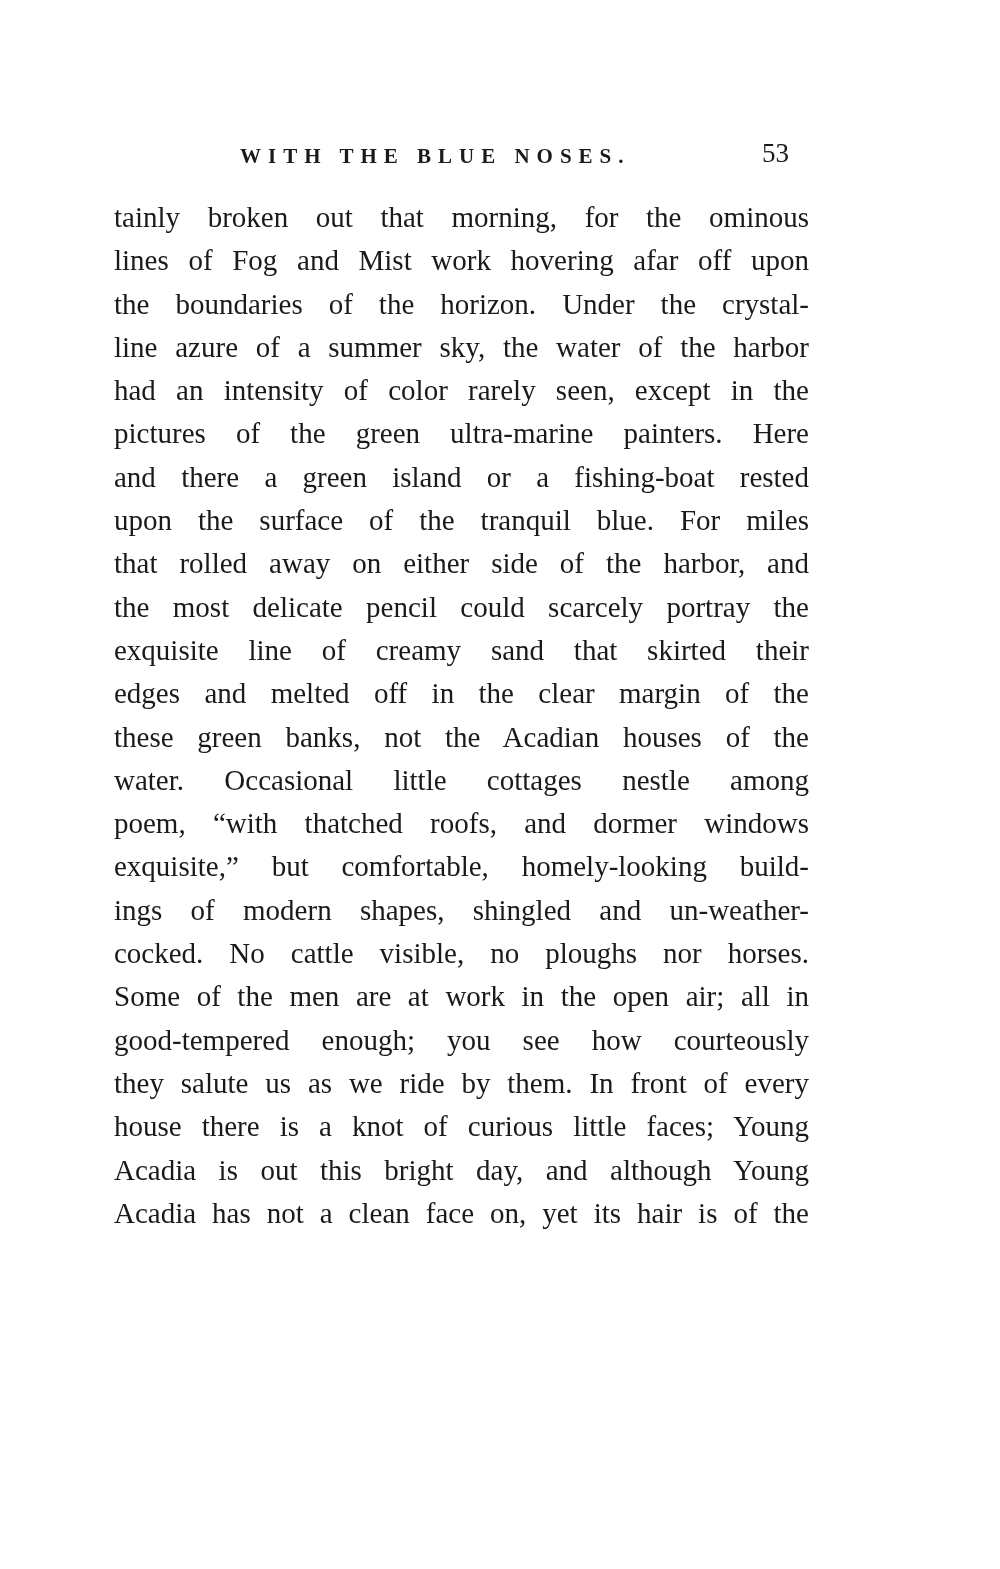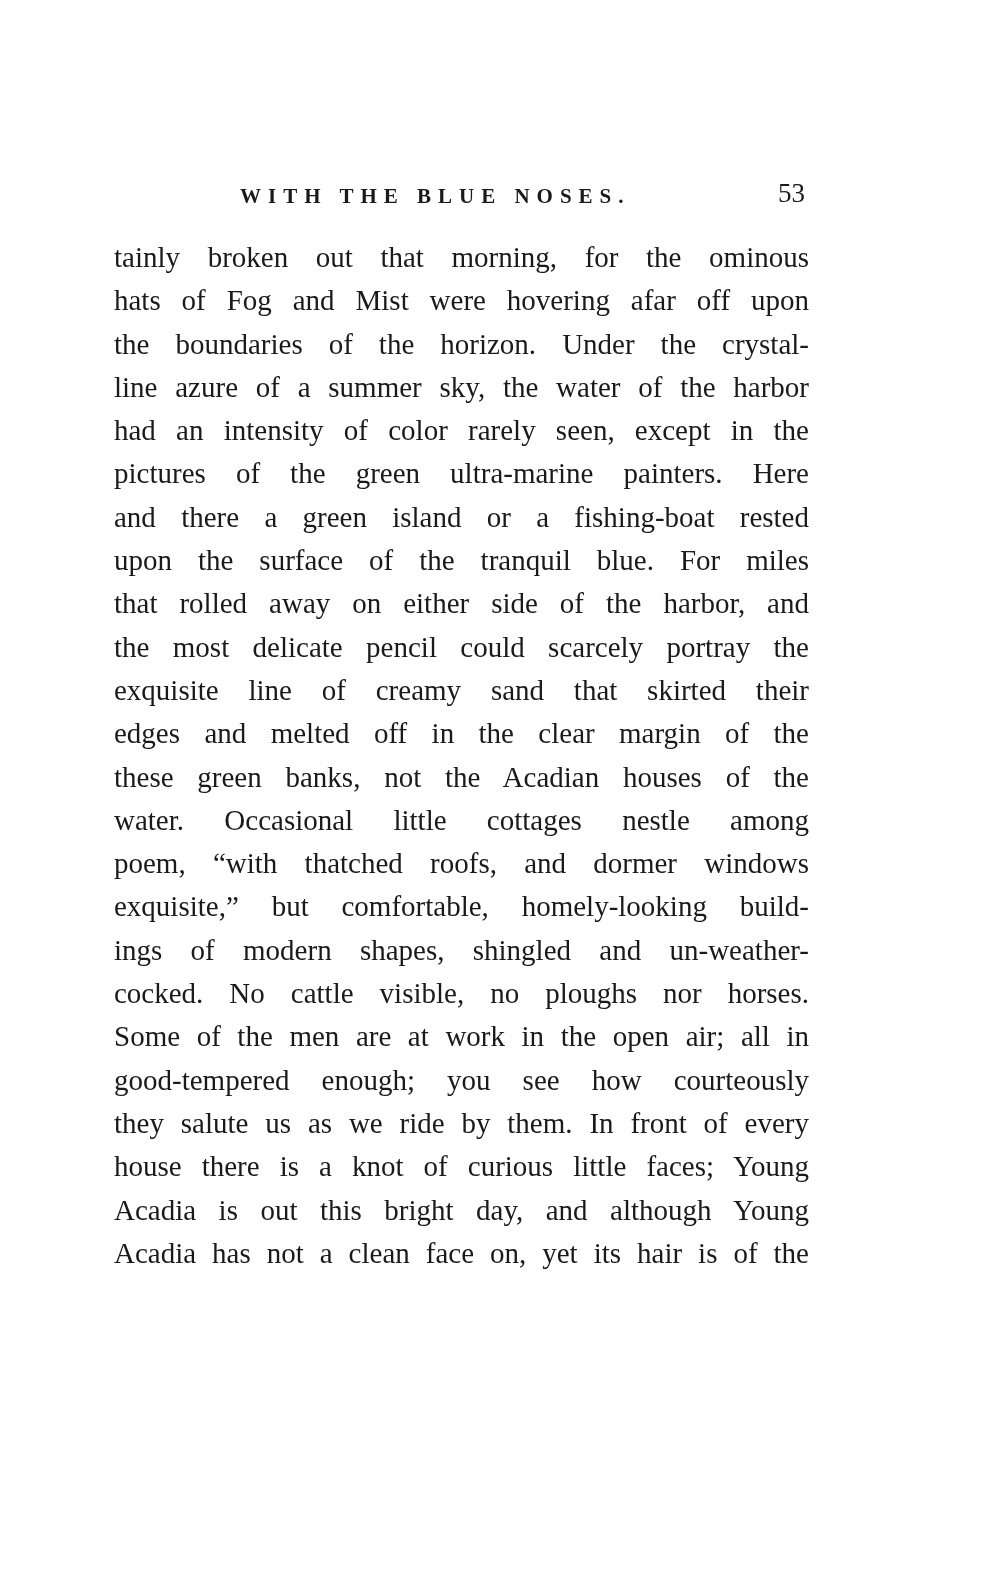--- a/index.html
+++ b/index.html
@@ -14,41 +14,40 @@
       overflow: hidden;
       color: #1a1a1a;
       font-family: "Liberation Serif", "DejaVu Serif", serif;
     }
     .page {
       position: absolute;
       left: 0;
       top: 0;
       width: 1000px;
       height: 1357px;
-      margin-top: 40px;
     }
     .running-head {
       position: absolute;
       left: 240px;
       top: 138px;
       width: 565px;
       height: 40px;
     }
     .running-title {
       position: absolute;
       left: 0;
       top: 6px;
       font-size: 21px;
       font-weight: bold;
       letter-spacing: 7px;
       white-space: nowrap;
     }
     .page-number {
       position: absolute;
-      right: 0;
+      right: 16px;
       top: 0;
       font-size: 27px;
       white-space: nowrap;
     }
     .body-text {
       position: absolute;
       left: 114px;
       top: 196px;
       width: 695px;
     }
@@ -66,21 +65,21 @@
 <body>
 
 <div class="page">
   <div class="running-head">
     <span class="running-title">WITH THE BLUE NOSES.</span>
     <span class="page-number">53</span>
   </div>
 
   <div class="body-text">
     <span class="line">tainly broken out that morning, for the ominous</span>
-    <span class="line">hats of Fog and Mist were hovering afar off upon</span>
+    <span class="line">lines of Fog and Mist work hovering afar off upon</span>
     <span class="line">the boundaries of the horizon. Under the crystal-</span>
     <span class="line">line azure of a summer sky, the water of the harbor</span>
     <span class="line">had an intensity of color rarely seen, except in the</span>
     <span class="line">pictures of the green ultra-marine painters. Here</span>
     <span class="line">and there a green island or a fishing-boat rested</span>
     <span class="line">upon the surface of the tranquil blue. For miles</span>
     <span class="line">that rolled away on either side of the harbor, and</span>
     <span class="line">the most delicate pencil could scarcely portray the</span>
     <span class="line">exquisite line of creamy sand that skirted their</span>
     <span class="line">edges and melted off in the clear margin of the</span>

